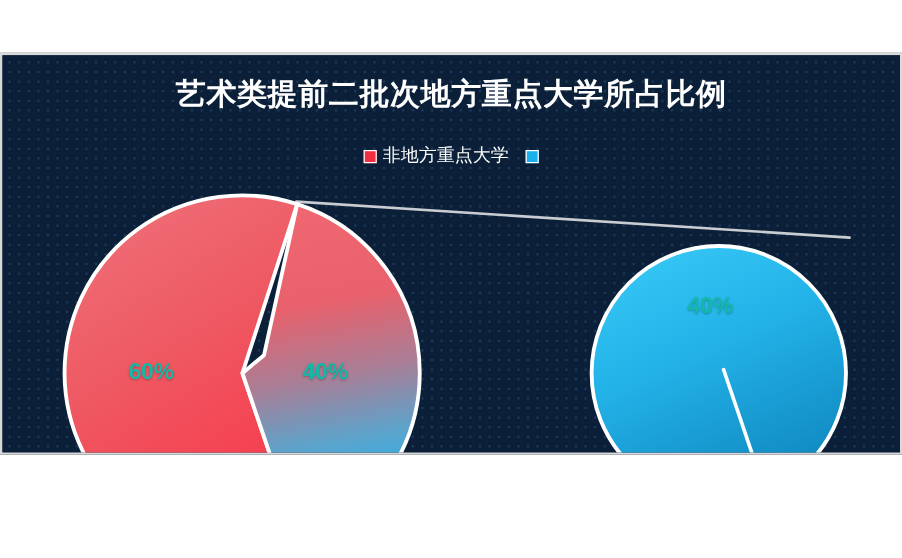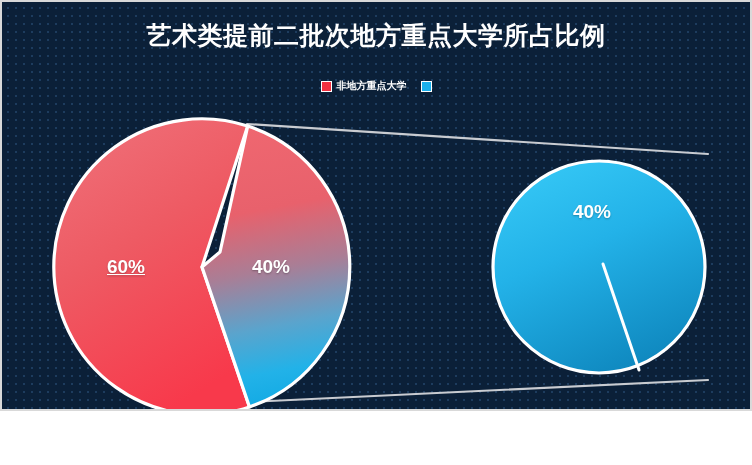--- a/index.html
+++ b/index.html
@@ -7,25 +7,26 @@
     padding: 0;
     background: #ffffff;
   }
   body {
     font-family: "Liberation Sans", "DejaVu Sans", sans-serif;
   }
 
   #chart-root {
     position: relative;
     width: 752px;
-    height: 411px;
+    height: 335px;
     box-sizing: border-box;
     border: 2px solid #d9d9d9;
     background-color: #0b2038;
     overflow: hidden;
+    margin-top: 44px;
   }
 
   
   #chart-bg {
     position: absolute;
     inset: 0;
     background-color: #0b2038;
     background-image:
       radial-gradient(#1d3c5e 1px, transparent 1.3px);
     background-size: 8px 8px;
@@ -56,24 +57,23 @@
     display: flex;
     justify-content: center;
     align-items: center;
     gap: 14px;
   }
   .legend-item {
     display: flex;
     align-items: center;
     gap: 5px;
     color: #ffffff;
-    font-size: 10px;
+    font-size: 15px;
     line-height: 20px;
     white-space: nowrap;
-    font-weight: bold;
   }
   .legend-swatch {
     width: 11px;
     height: 11px;
     border: 1px solid #ffffff;
     box-sizing: border-box;
     flex: 0 0 auto;
   }
 
   
@@ -83,29 +83,29 @@
   }
   #plot-svg {
     position: absolute;
     top: 0;
     left: 0;
   }
 
   
   .slice-label {
     position: absolute;
-    color: #ffffff;
+    color: #14b8a6;
     font-size: 19px;
     font-weight: bold;
     white-space: nowrap;
     transform: translate(-50%, -50%);
     text-shadow: 0 1px 2px rgba(0,0,0,0.28);
     pointer-events: none;
   }
-  #label-primary-major { left: 124px; top: 265px; text-decoration: underline; }
+  #label-primary-major { left: 124px; top: 265px; }
   #label-primary-minor { left: 269px; top: 265px; }
   #label-secondary     { left: 590px; top: 210px; }
 </style>
 </head>
 <body>
 
 <div id="chart-root">
 
   <div id="chart-bg"></div>
 

